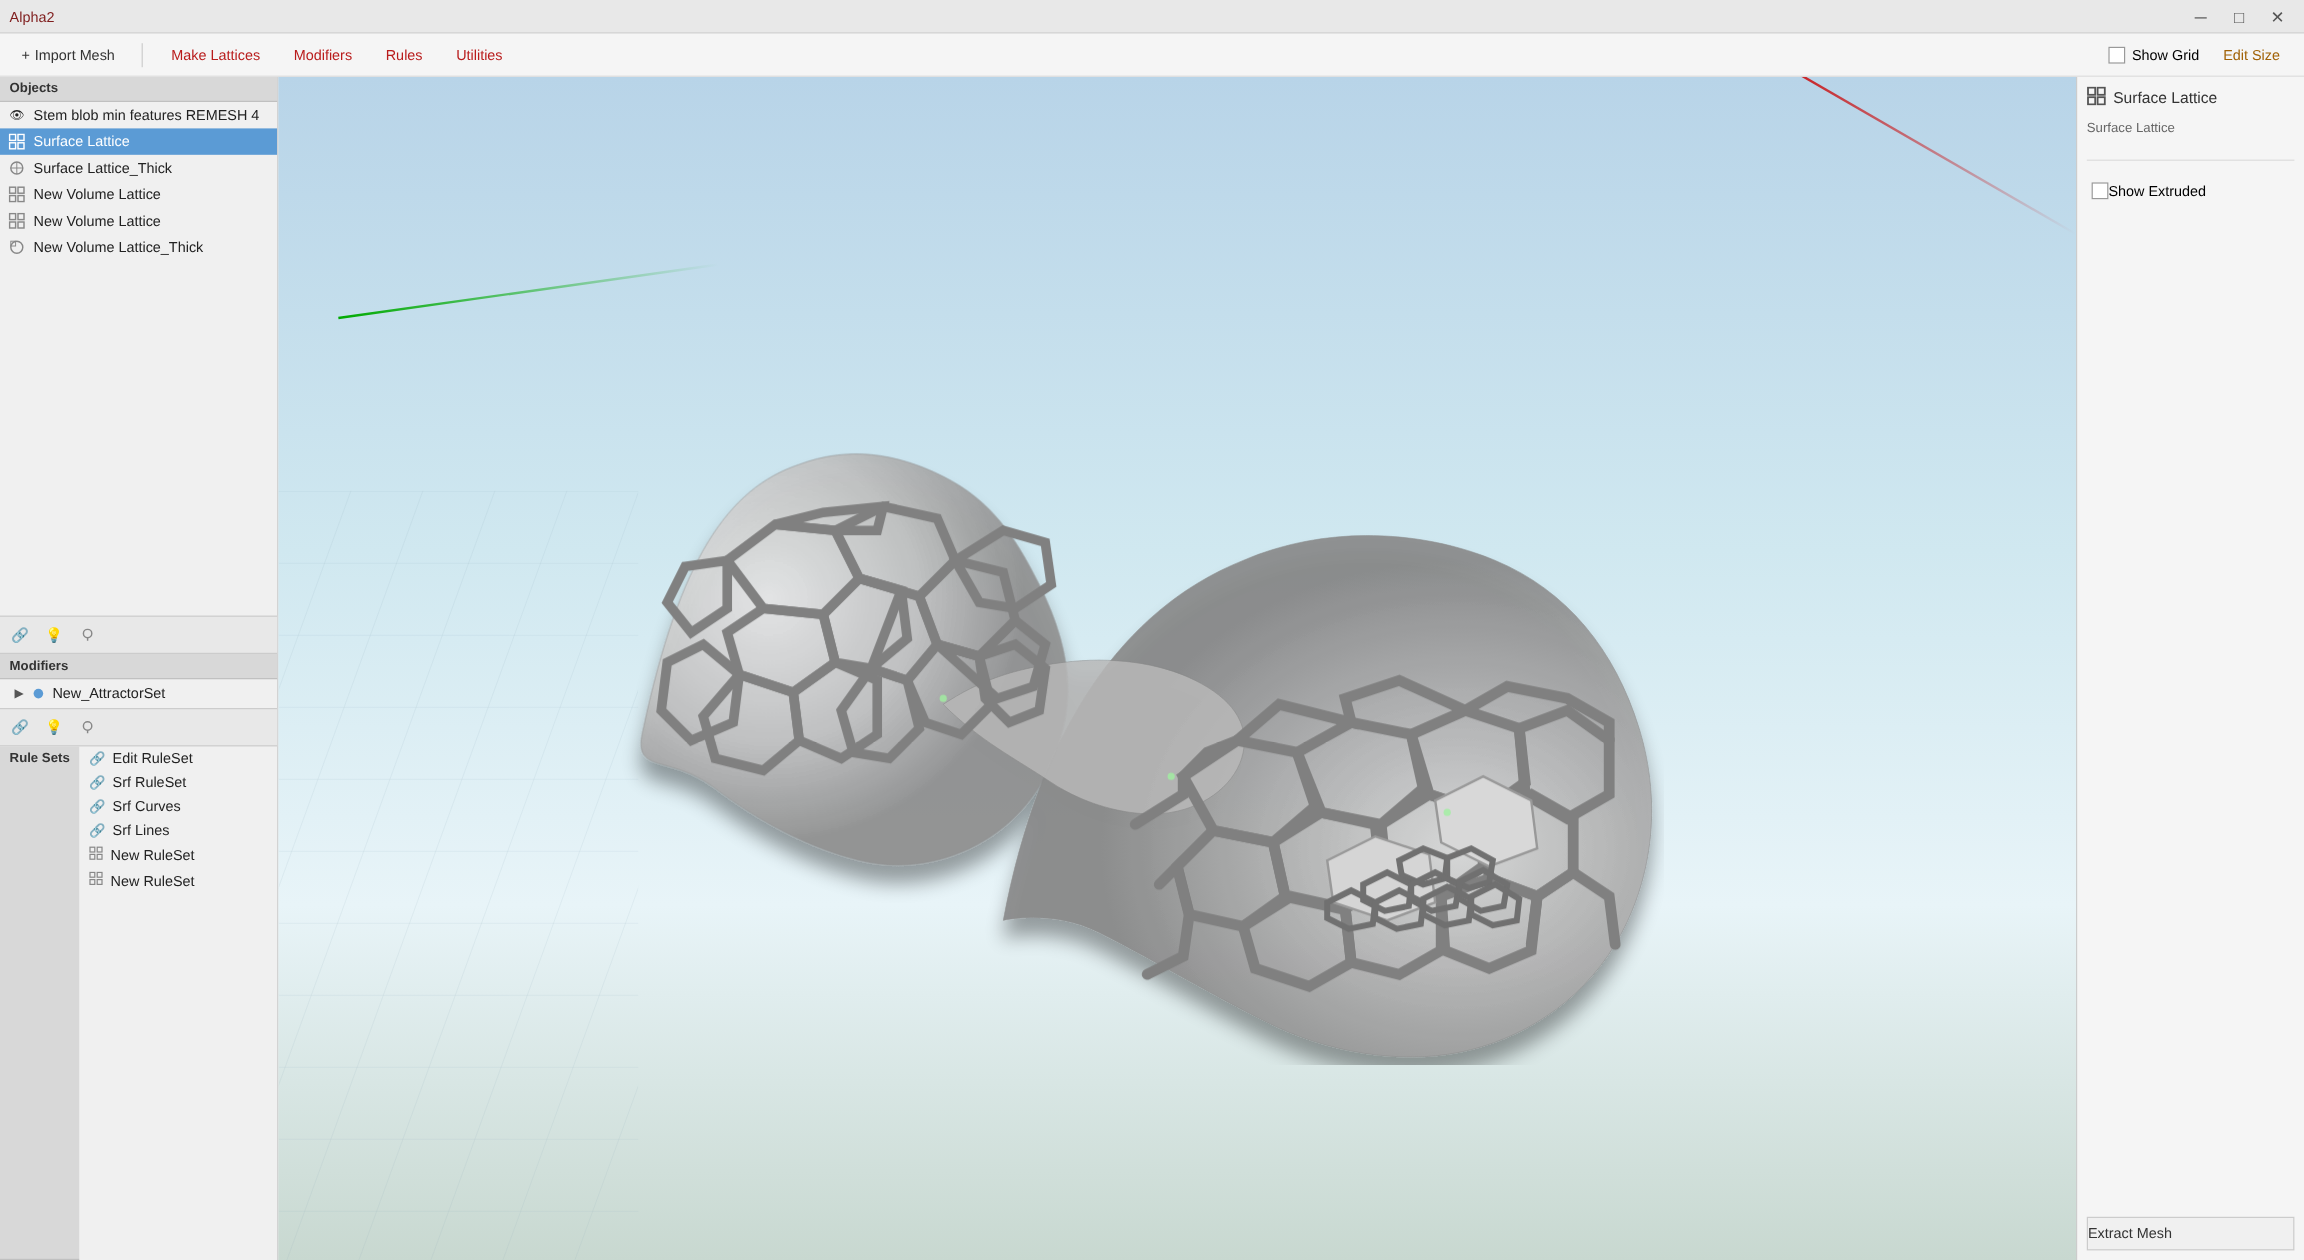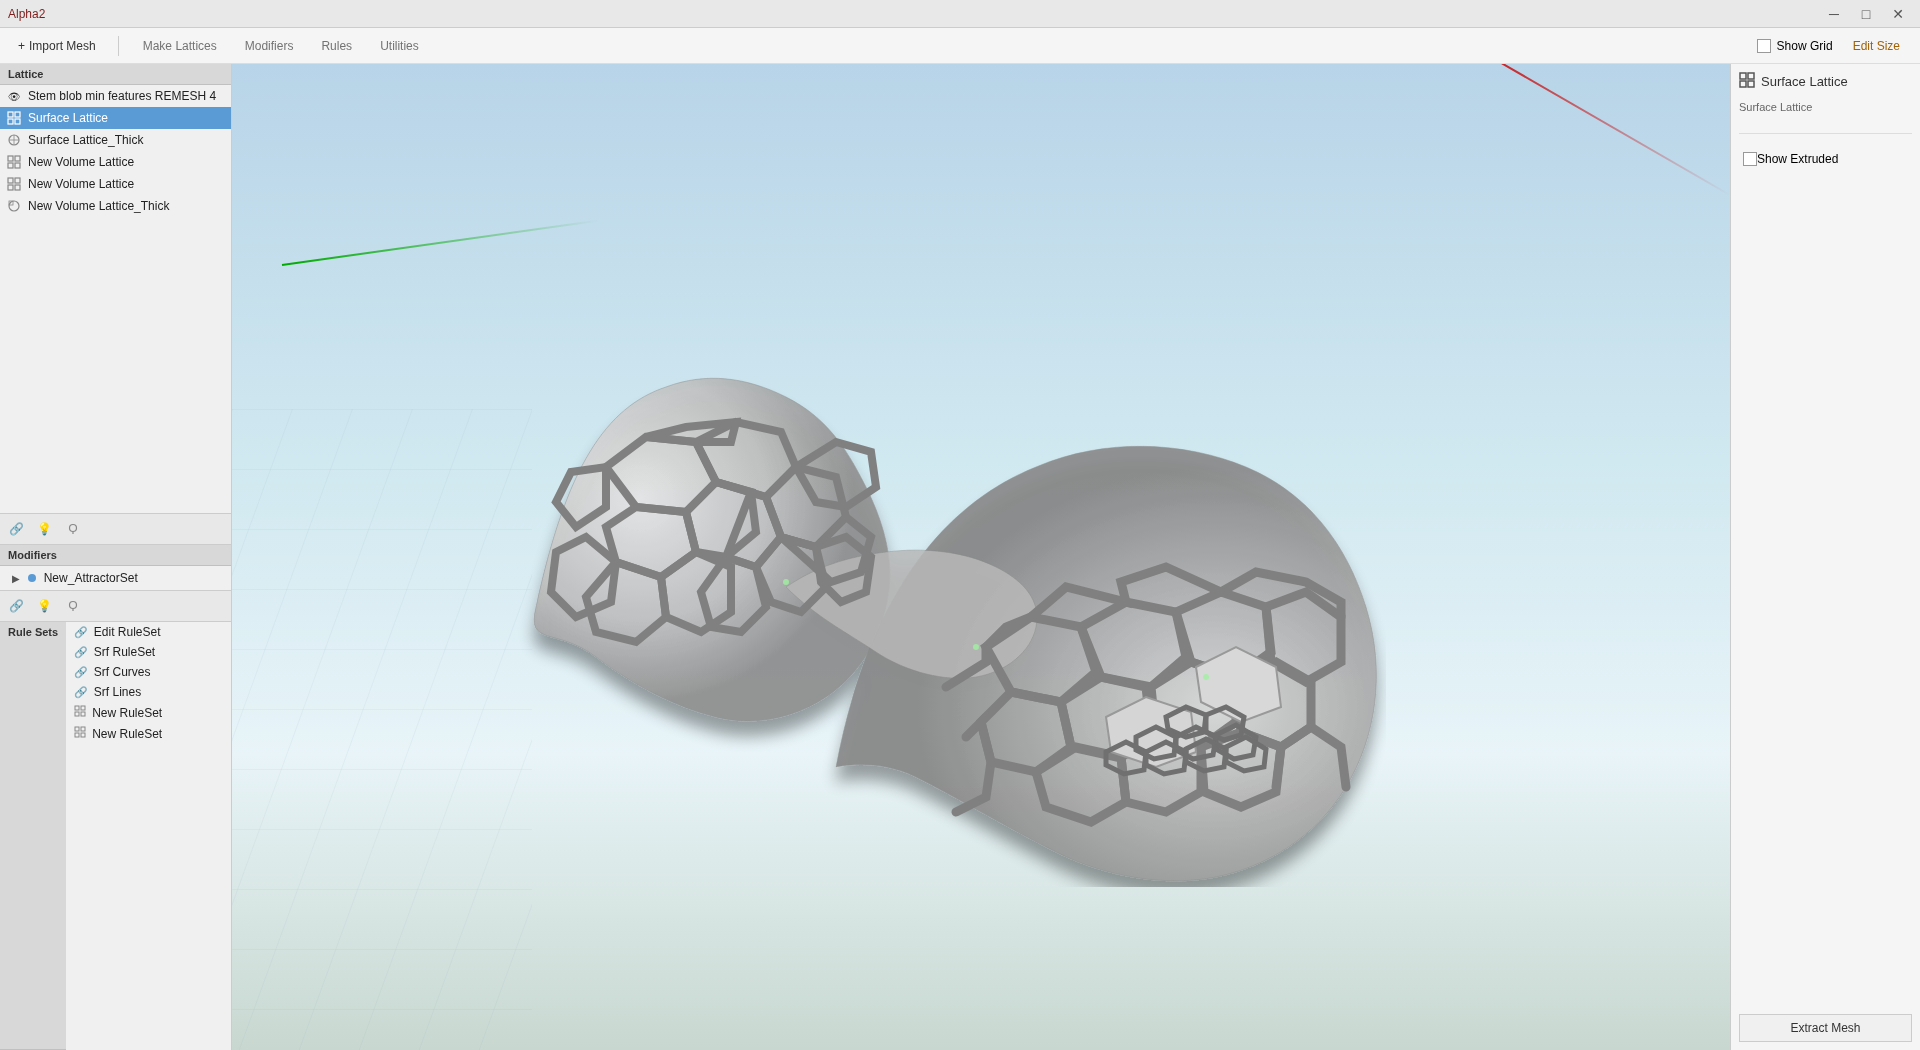--- a/index.html
+++ b/index.html
@@ -73,21 +73,21 @@
     }
     .menu-separator {
       width: 1px;
       height: 20px;
       background: #ccc;
       margin: 0 8px;
     }
     .menu-item {
       padding: 4px 12px;
       cursor: pointer;
-      color: #737373;
+      color: #b91c1c;
       font-size: 12px;
       border: none;
       background: transparent;
     }
     .menu-spacer { flex: 1; }
     .show-grid-container {
       display: flex;
       align-items: center;
       gap: 6px;
       margin-right: 4px;
@@ -316,21 +316,21 @@
       flex-shrink: 0;
     }
     .extract-mesh-btn {
       width: 100%;
       padding: 6px 0;
       background: #f0f0f0;
       border: 1px solid #ccc;
       cursor: pointer;
       font-size: 12px;
       color: #333;
-      text-align: center;
+      text-align: left;
       margin-top: 8px;
     }
 
     
     #mesh-svg {
       width: 100%;
       height: 100%;
     }
   </style>
 </head>
@@ -362,21 +362,21 @@
     <div class="show-grid-checkbox"></div>
     <span>Show Grid</span>
   </div>
   <button class="edit-size-btn">Edit Size</button>
 </div>
 
 <div id="main-content">
 
   <div id="left-panel">
 
-    <div class="panel-section-header">Lattice</div>
+    <div class="panel-section-header">Objects</div>
     <ul class="object-list">
       <li class="object-item">
         <span class="object-icon">👁</span>
         <span>Stem blob min features REMESH 4</span>
       </li>
       <li class="object-item selected">
         <span class="object-icon">
           <svg width="14" height="14" viewBox="0 0 14 14">
               <rect x="1" y="1" width="5" height="5" fill="none" stroke="#fff" stroke-width="1.2"></rect>
               <rect x="8" y="1" width="5" height="5" fill="none" stroke="#fff" stroke-width="1.2"></rect>

